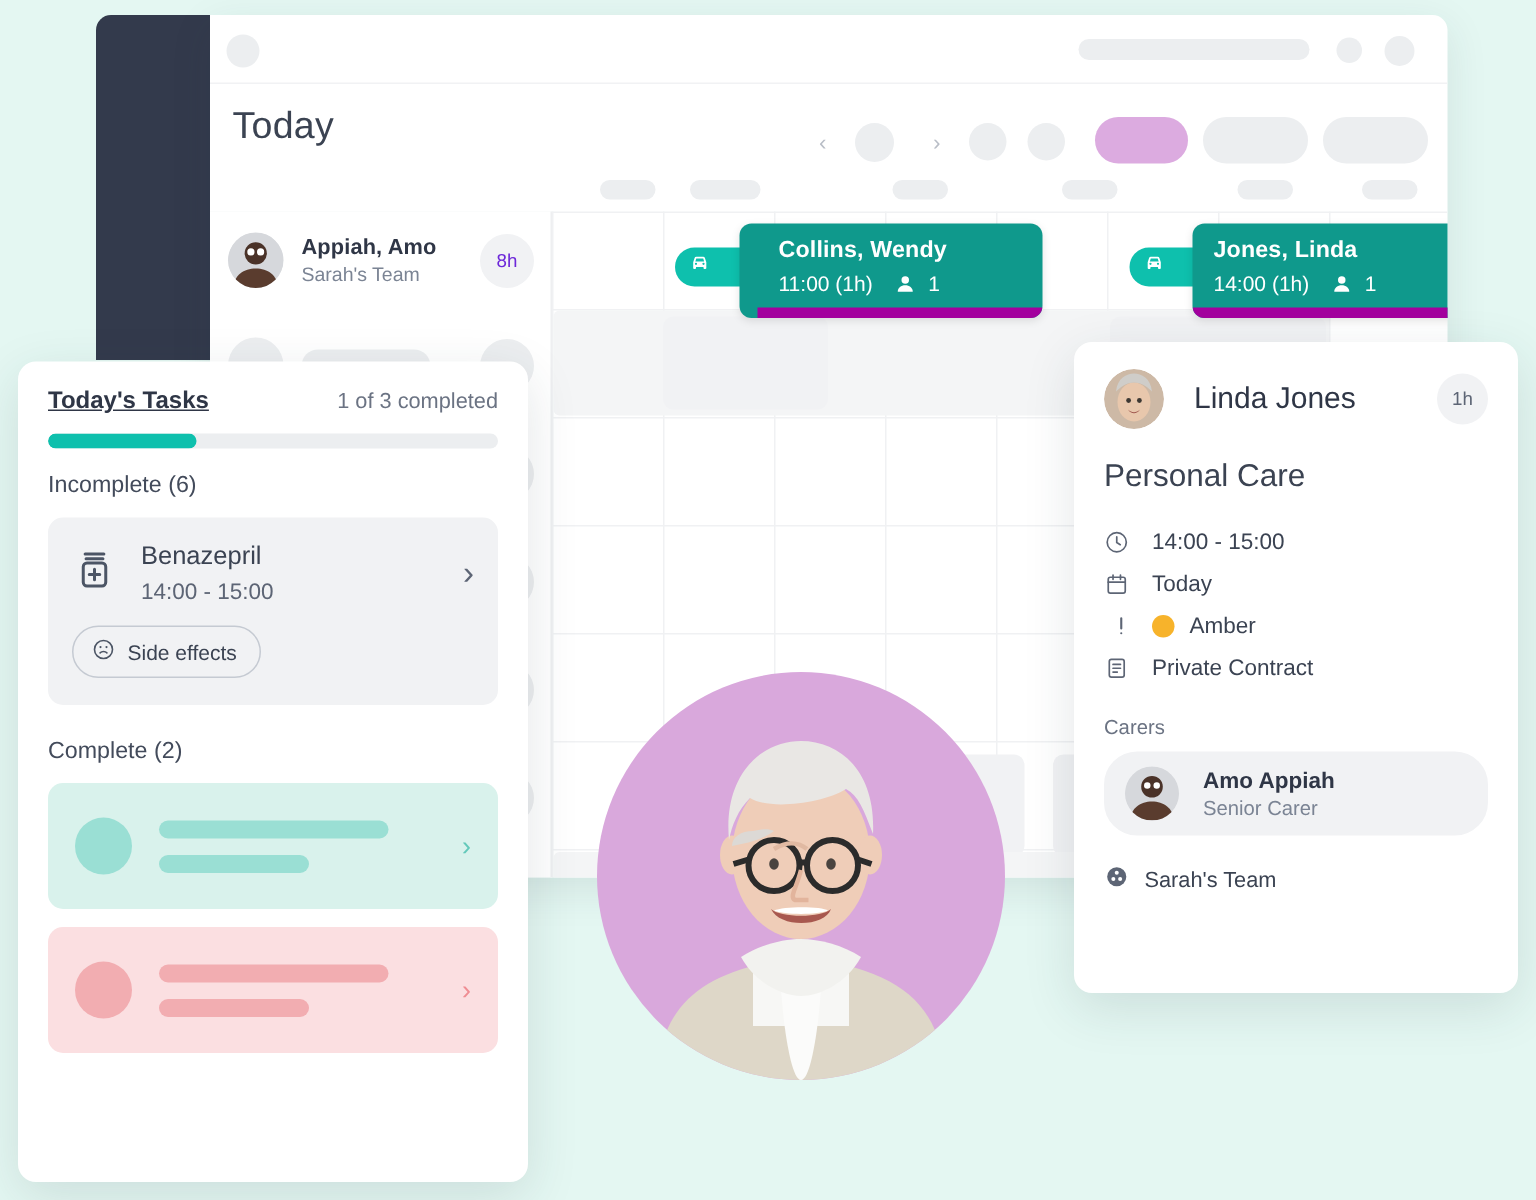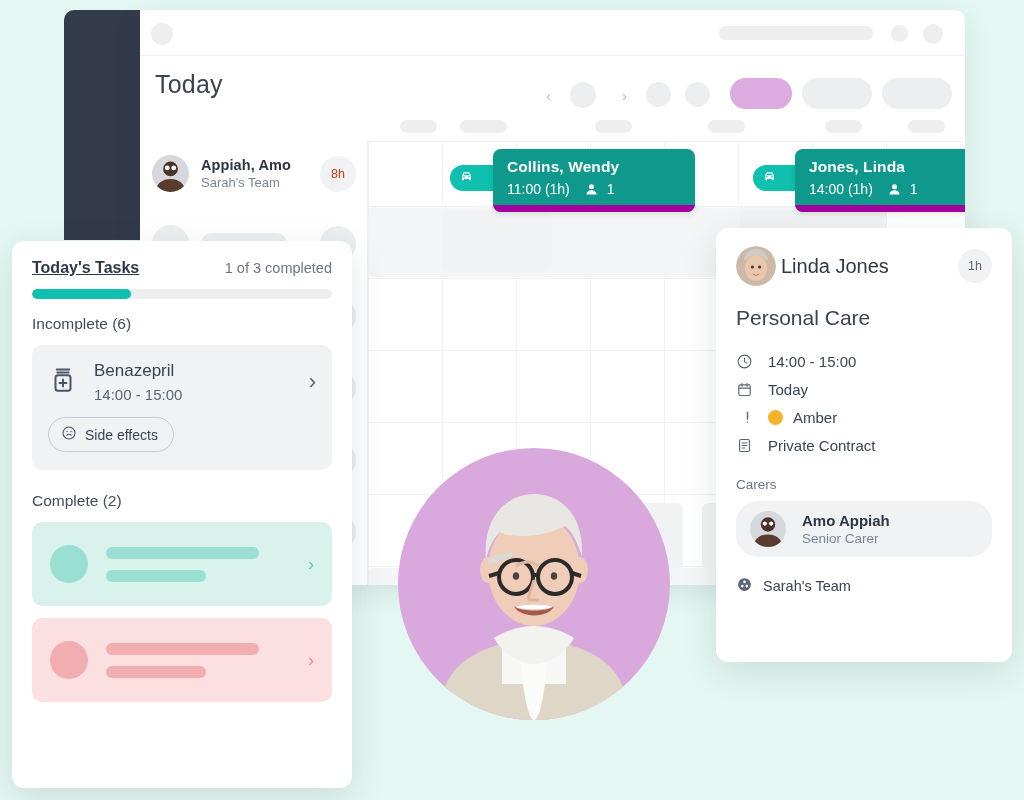--- a/index.html
+++ b/index.html
@@ -71,21 +71,21 @@
   .namecol { position: absolute; left: 0; top: 0; width: 228px; bottom: 0; background: #fff; border-right: 1px solid #eeeff1; }
 
   .person-row { position: absolute; left: 0; width: 228px; height: 65px; display: flex; align-items: center; padding: 0 12px; }
   .avatar { width: 37px; height: 37px; border-radius: 50%; flex: 0 0 auto; overflow: hidden; background: #dfe1e4; }
   .person-meta { margin-left: 12px; flex: 1 1 auto; }
   .person-name { font-size: 14.5px; color: #2f3646; font-weight: 600; letter-spacing: .1px; }
   .person-team { font-size: 13px; color: #7b8494; margin-top: 2px; }
   .hours-badge {
     width: 36px; height: 36px; border-radius: 50%; background: #f1f2f4;
     display: flex; align-items: center; justify-content: center;
-    font-size: 12.5px; color: #c2410c; flex: 0 0 auto;
+    font-size: 12.5px; color: #6d28d9; flex: 0 0 auto;
   }
 
   
   .appt {
     position: absolute; border-radius: 8px; overflow: hidden;
     box-shadow: 0 2px 6px rgba(0,0,0,.10);
   }
   .appt-body { padding: 9px 14px 8px 14px; }
   .appt-name { color: #fff; font-size: 15.5px; font-weight: 600; letter-spacing: .1px; }
   .appt-sub { color: #fff; font-size: 14px; margin-top: 5px; display: flex; align-items: center; gap: 8px; }
@@ -145,21 +145,21 @@
   
   .detail-card {
     position: absolute; left: 716px; top: 228px;
     width: 296px; height: 434px;
     background: #fff; border-radius: 12px;
     box-shadow: 0 10px 34px rgba(40,60,70,.13);
     padding: 18px 20px;
   }
   .detail-head { display: flex; align-items: center; }
   .detail-avatar { width: 40px; height: 40px; border-radius: 50%; overflow: hidden; flex: 0 0 auto; }
-  .detail-name { margin-left: 5px; font-size: 20px; color: #2f3646; flex: 1 1 auto; }
+  .detail-name { margin-left: 20px; font-size: 20px; color: #2f3646; flex: 1 1 auto; }
   .detail-dur { width: 34px; height: 34px; border-radius: 50%; background: #f1f2f4; display: flex; align-items: center; justify-content: center; font-size: 12.5px; color: #5d6575; }
   .detail-type { margin-top: 20px; font-size: 21px; color: #3b4352; }
   .detail-list { margin-top: 17px; }
   .detail-line { display: flex; align-items: center; height: 28px; font-size: 15px; color: #3b4352; }
   .detail-line .di { width: 22px; flex: 0 0 auto; display: flex; align-items: center; justify-content: flex-start; color: #5d6575; }
   .detail-line .di svg { width: 17px; height: 17px; }
   .detail-line .dtxt { margin-left: 10px; display: flex; align-items: center; gap: 10px; }
   .sev-dot { width: 15px; height: 15px; border-radius: 50%; display: inline-block; }
   .carers-label { margin-top: 18px; font-size: 13.5px; color: #6b7383; }
   .carer-item { margin-top: 9px; background: #f1f2f4; border-radius: 22px; padding: 10px 14px; display: flex; align-items: center; }
@@ -289,21 +289,21 @@
         </span>
       </div>
       <div class="travel-pill" style="left:613px;top:24px;width:68px;background:#0ec0ad;">
         <span>
           <svg viewBox="0 0 24 24">
               <path d="M5 11l1.5-4.5A2 2 0 018.4 5h7.2a2 2 0 011.9 1.5L19 11v6a1 1 0 01-1 1h-1a1 1 0 01-1-1v-1H8v1a1 1 0 01-1 1H6a1 1 0 01-1-1v-6zm2.3-1h9.4l-1-3H8.3l-1 3zM8 13.8a1.2 1.2 0 10-.01-2.41A1.2 1.2 0 008 13.8zm8 0a1.2 1.2 0 10-.01-2.41A1.2 1.2 0 0016 13.8z"></path>
             </svg>
         </span>
       </div>
 
-      <div class="appt" style="left:353px;top:8px;width:202px;background:#0f998c;">
+      <div class="appt" style="left:353px;top:8px;width:202px;background:#0f998c;padding-left:12px;">
         <div class="appt-body">
           <div class="appt-name">Collins, Wendy</div>
           <div class="appt-sub">
             <span>11:00 (1h)</span>
             <span style="display:inline-flex;margin-left:6px;">
               <svg viewBox="0 0 24 24" width="15" height="15" fill="#fff">
                   <circle cx="12" cy="7.5" r="4"></circle>
                   <path d="M4 20c0-4.4 3.6-7 8-7s8 2.6 8 7z"></path>
                 </svg>
             </span>

